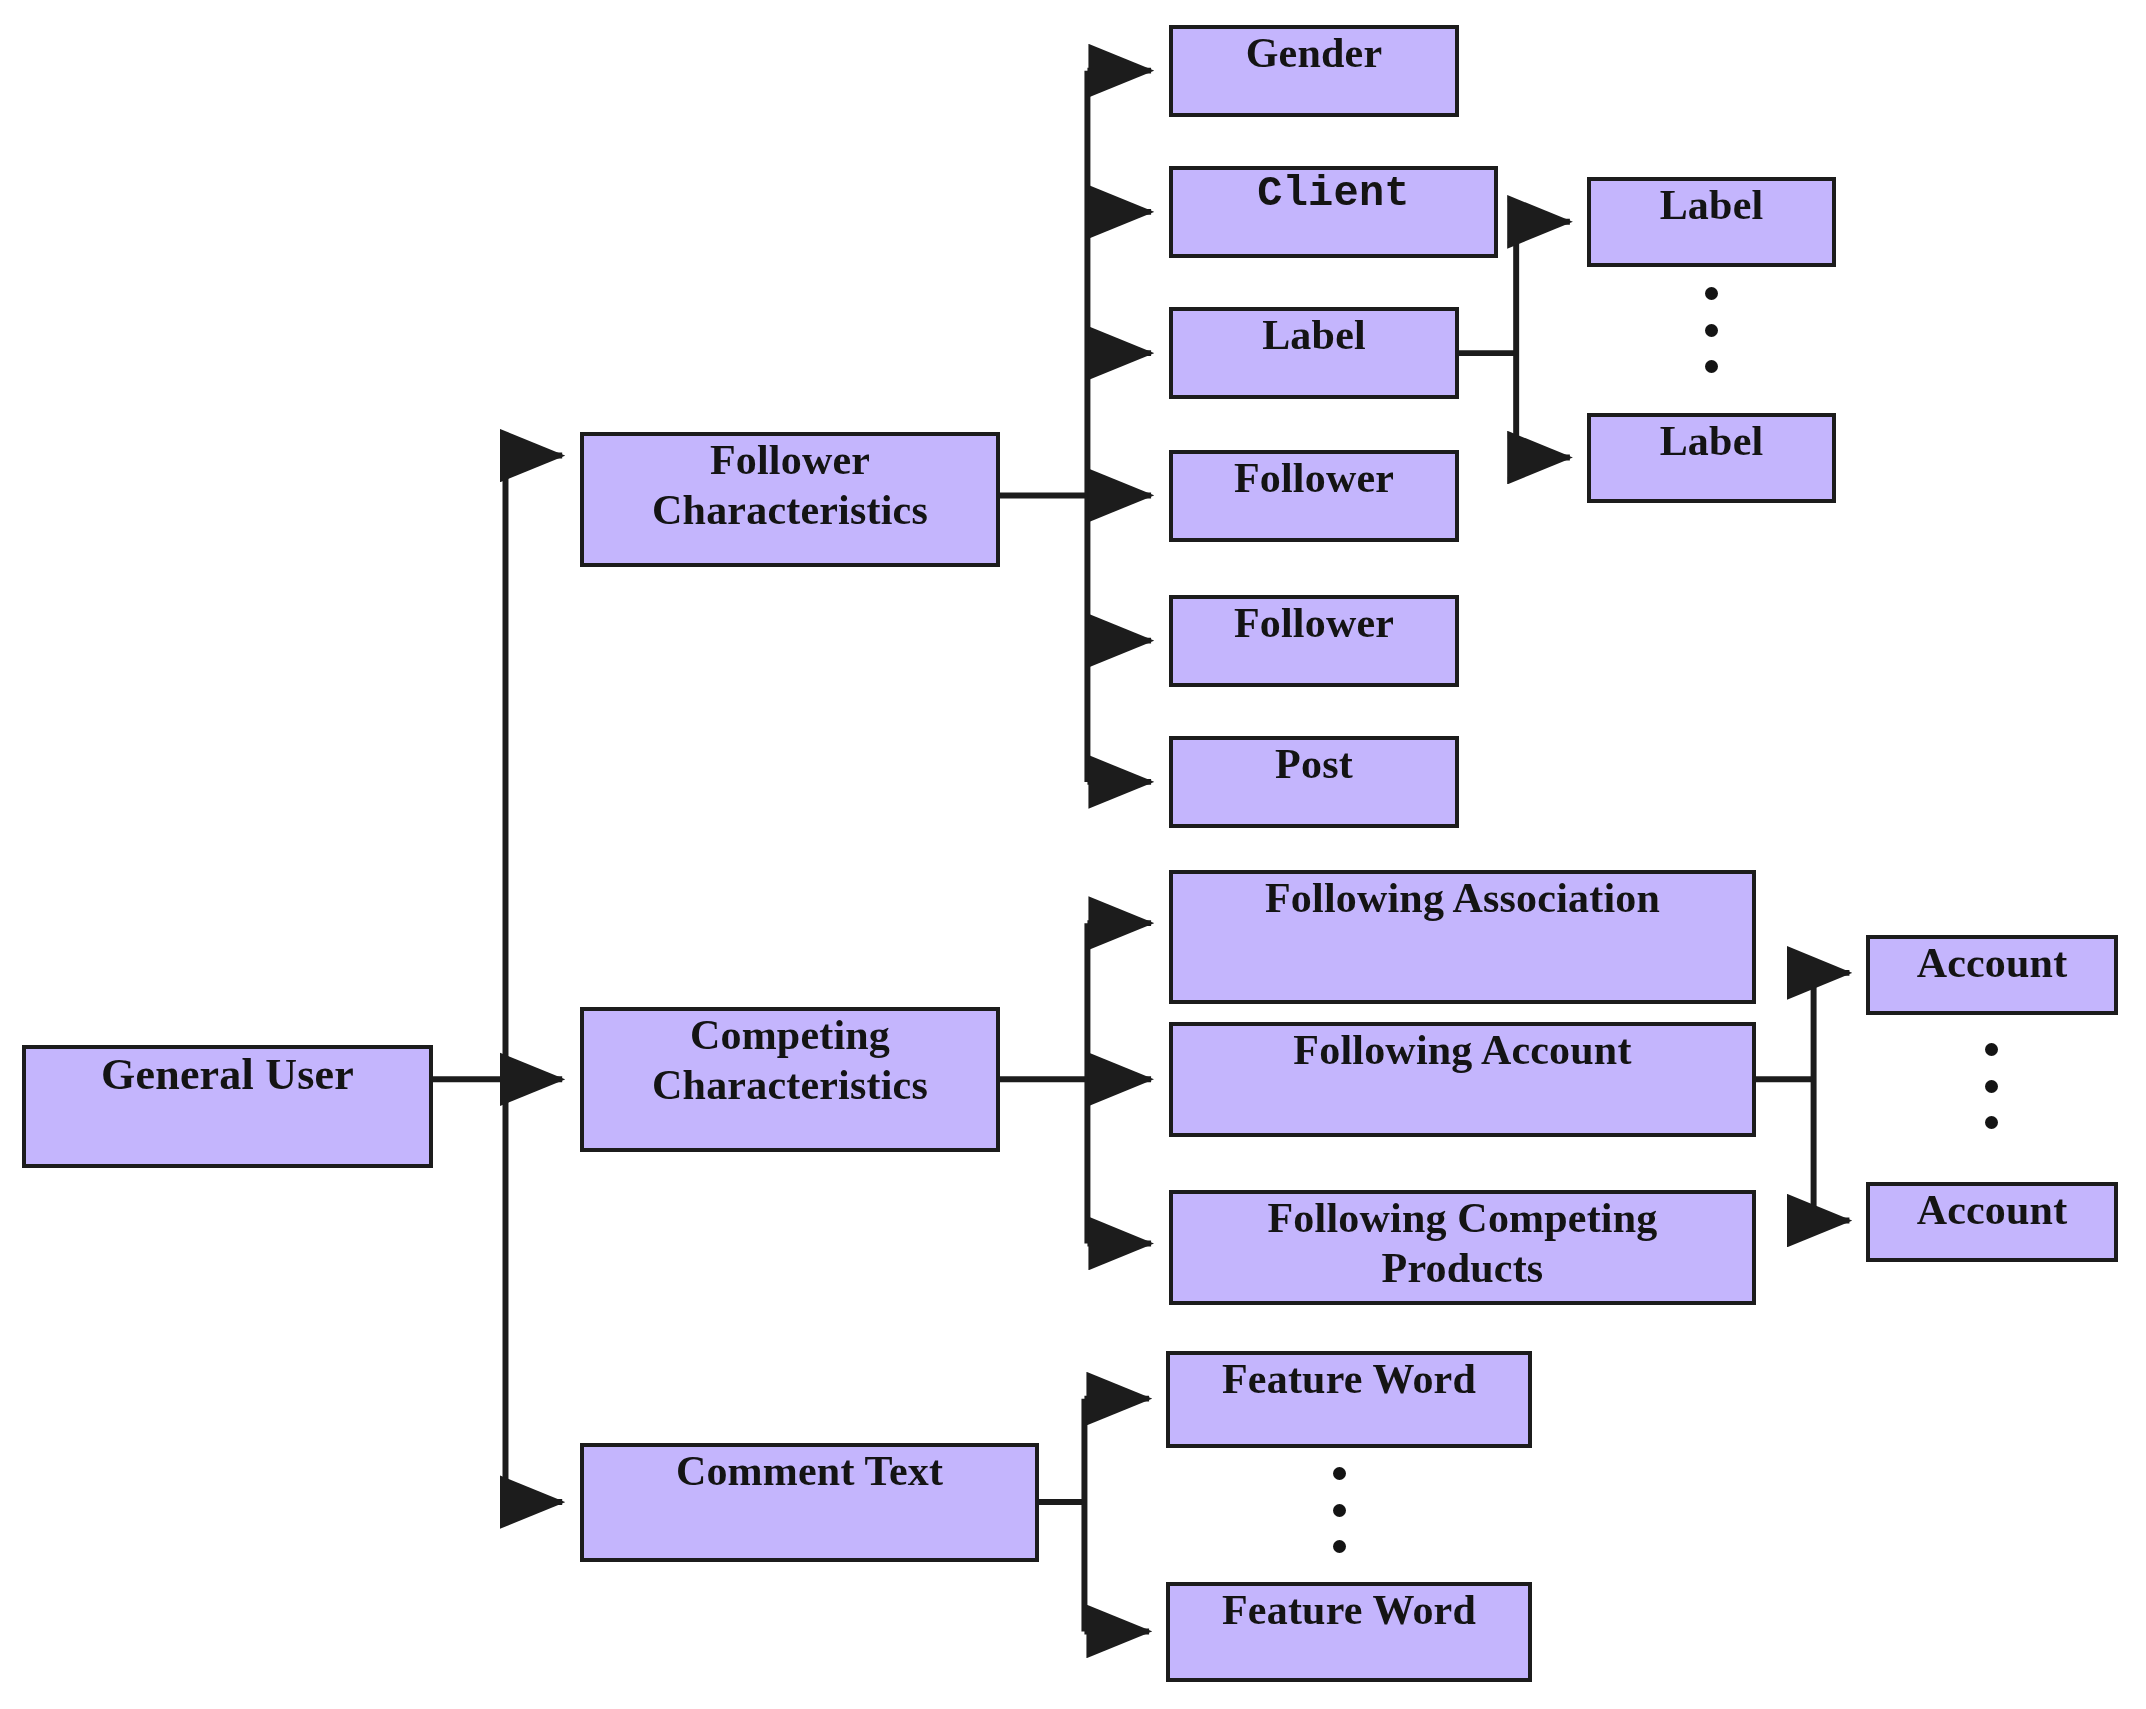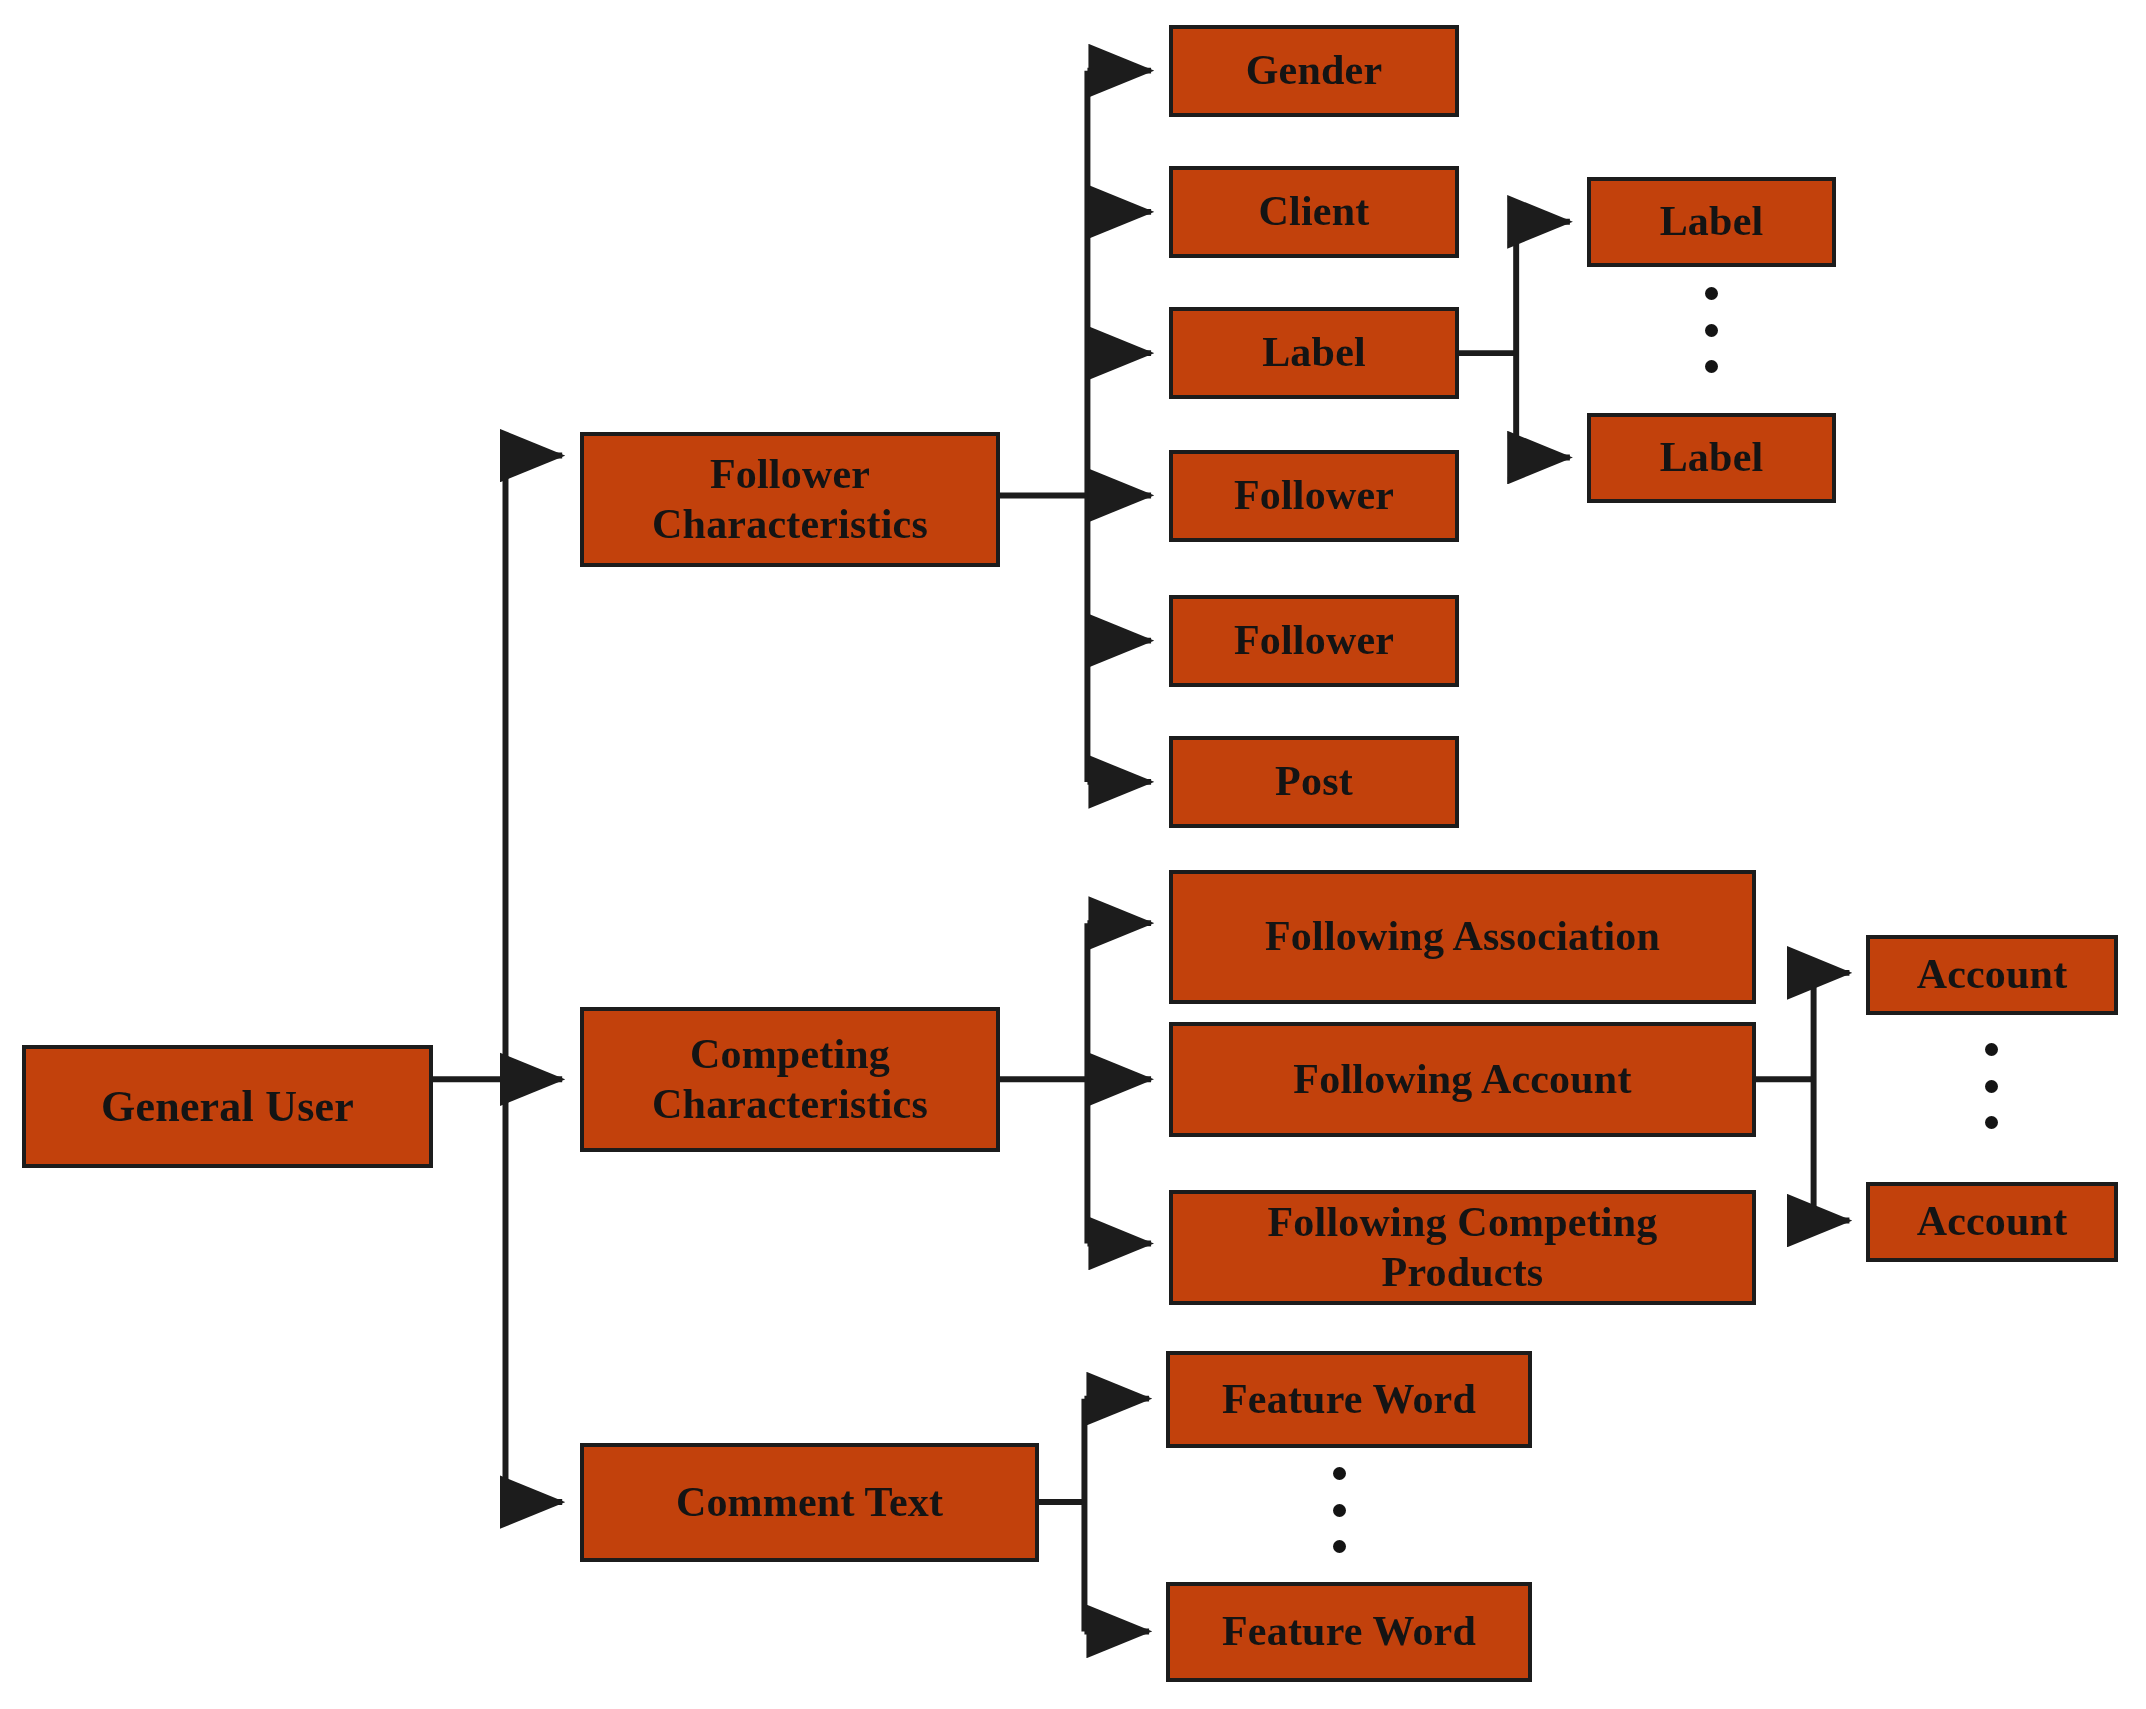--- a/index.html
+++ b/index.html
@@ -19,24 +19,24 @@
     position: absolute;
     left: 0;
     top: 0;
     width: 2146px;
     height: 1709px;
     pointer-events: none;
   }
   .node {
     position: absolute;
     box-sizing: border-box;
-    background: #c2410c;
+    background: #c4b5fd;
     border: 4px solid #1c1c1c;
     display: flex;
-    align-items: center;
+    align-items: flex-start;
     justify-content: center;
     text-align: center;
     color: #141414;
     font-weight: bold;
     line-height: 1.18;
     letter-spacing: 0.2px;
     z-index: 2;
   }
   .node .lbl {
     display: block;
@@ -131,21 +131,21 @@
   </div>
 
   <div class="node f42" style="left:580px; top:1443px; width:459px; height:119px;">
     <span class="lbl">Comment Text</span>
   </div>
 
   <div class="node f42" style="left:1169px; top:25px; width:290px; height:92px;">
     <span class="lbl">Gender</span>
   </div>
 
-  <div class="node f42" style="left:1169px; top:166px; width:290px; height:92px;">
+  <div class="node f42" style="left:1169px; top:166px; width:329px; height:92px;font-family:Liberation Mono, monospace;">
     <span class="lbl">Client</span>
   </div>
 
   <div class="node f42" style="left:1169px; top:307px; width:290px; height:92px;">
     <span class="lbl">Label</span>
   </div>
 
   <div class="node f42" style="left:1169px; top:450px; width:290px; height:92px;">
     <span class="lbl">Follower</span>
   </div>

